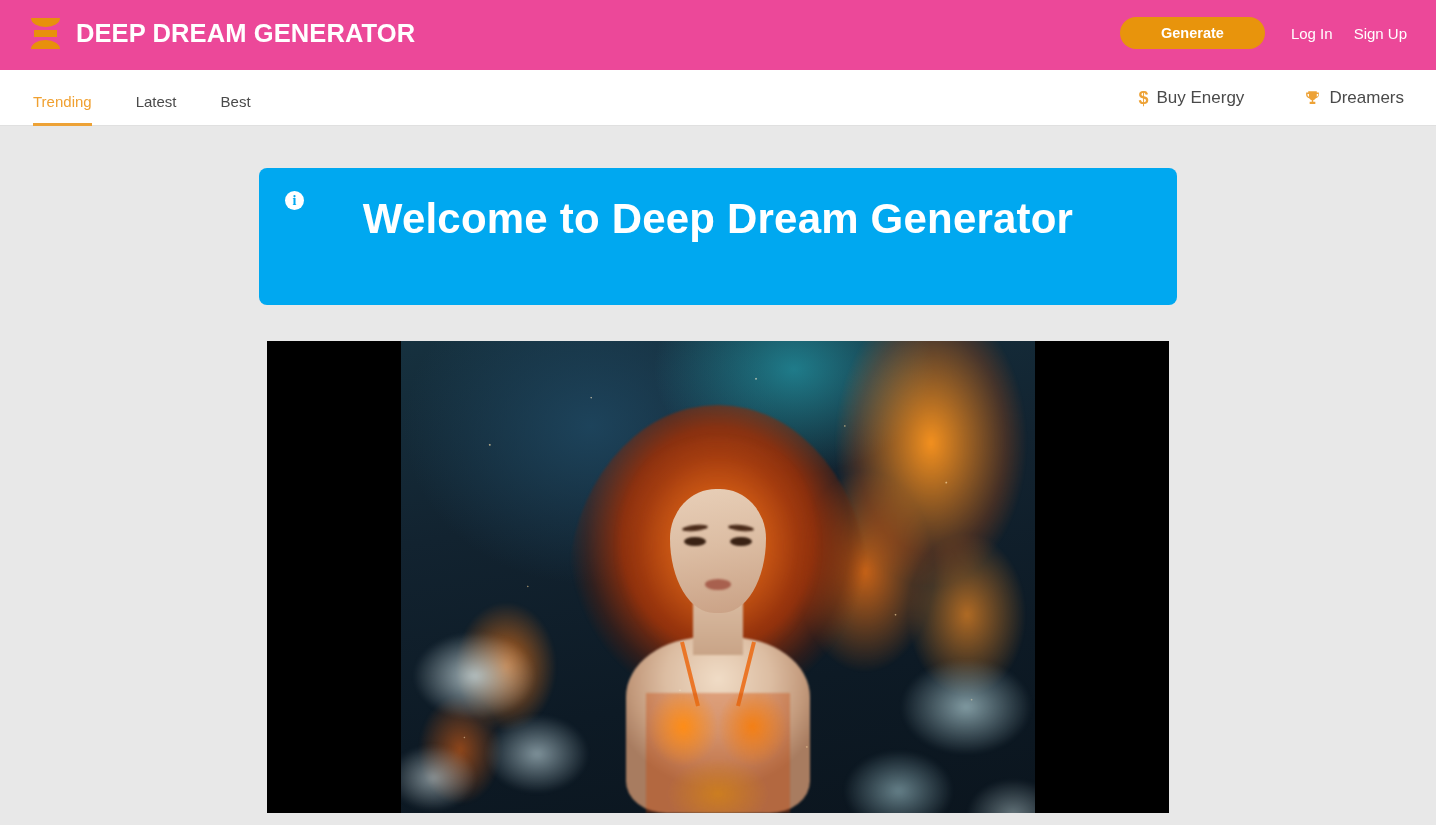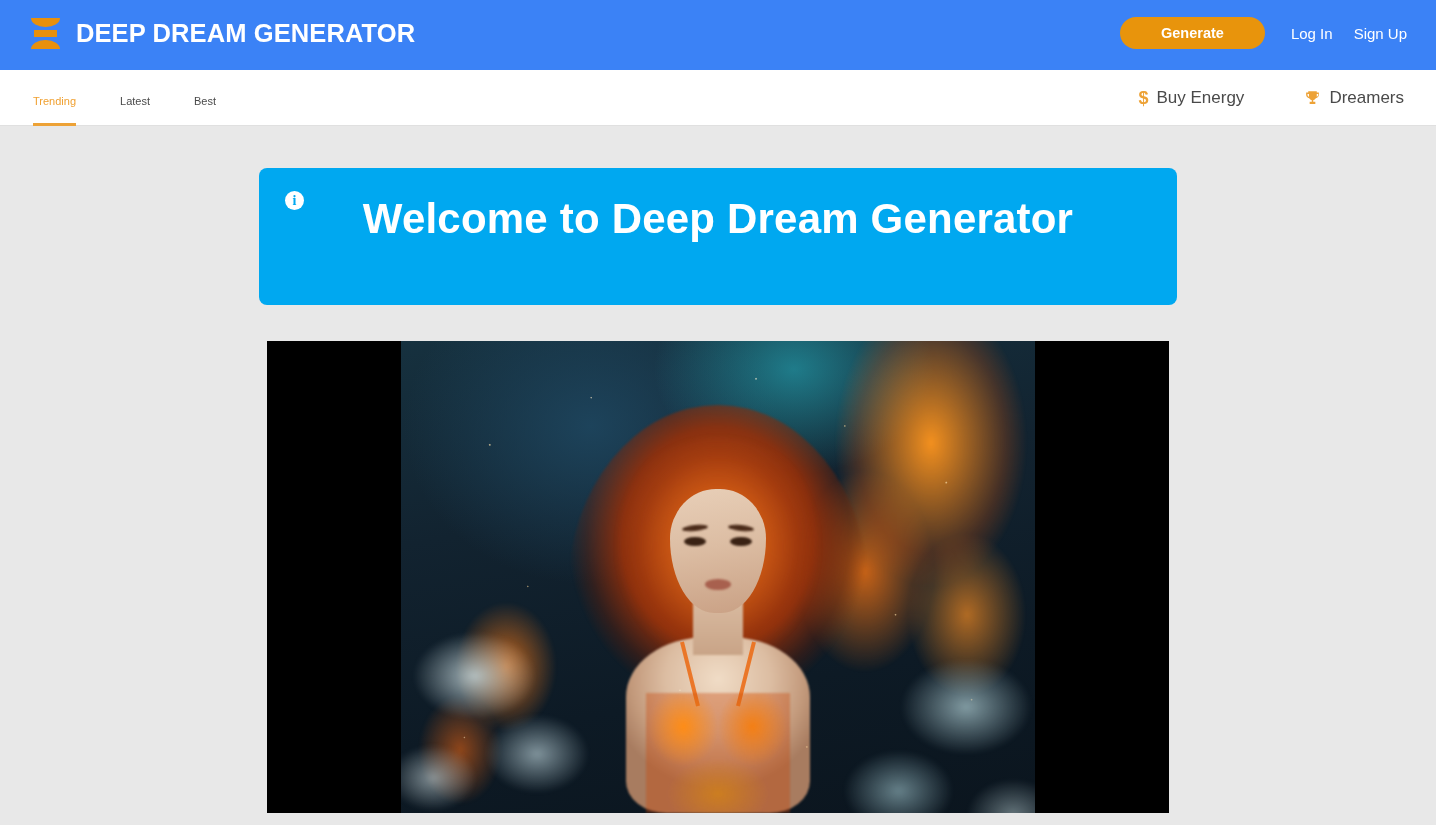--- a/index.html
+++ b/index.html
@@ -8,21 +8,21 @@
     width: 1436px; height: 825px;
     overflow: hidden;
     background: #e8e8e8;
     font-family: "Liberation Sans", sans-serif;
   }
 
   
   .topbar {
     position: relative;
     height: 70px;
-    background: #3b82f6;
+    background: #ec4899;
     display: flex;
     align-items: center;
     padding: 0 29px 4px 30px;
   }
   .brand {
     display: flex;
     align-items: center;
     gap: 16px;
     text-decoration: none;
   }
@@ -91,21 +91,21 @@
     background: #ffffff;
     display: flex;
     align-items: stretch;
     padding: 0 32px 0 33px;
     border-bottom: 1px solid #e0e0e0;
   }
   .subnav-left { display: flex; align-items: stretch; }
   .tab {
     display: flex;
     align-items: center;
-    font-size: 11px;
+    font-size: 15px;
     color: #4a4a4a;
     text-decoration: none;
     padding: 7px 0 0 0;
     margin-right: 44px;
     position: relative;
     white-space: nowrap;
   }
   .tab:last-child { margin-right: 8px; }
   .tab.active { color: #f0a030; }
   .tab.active::after {

